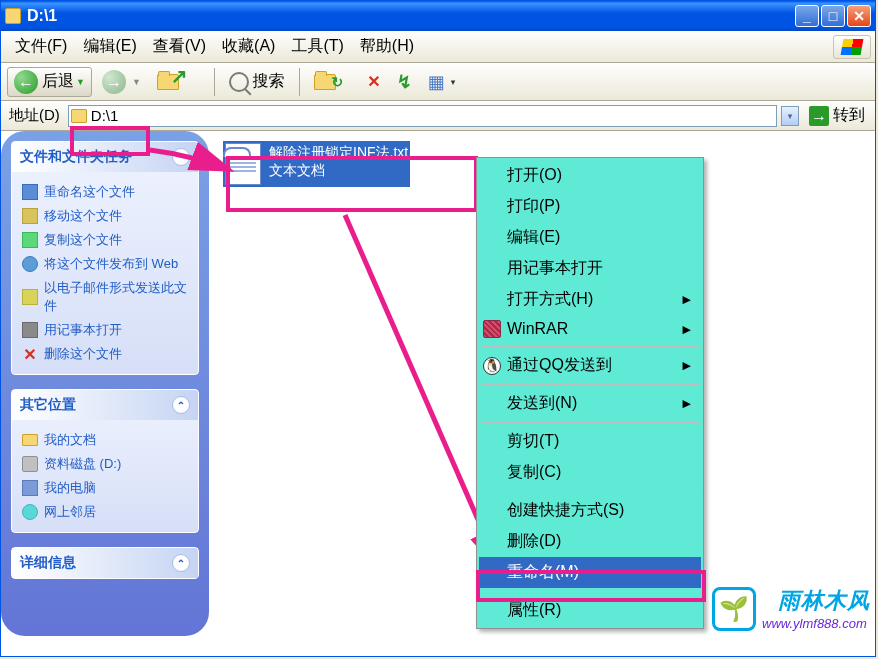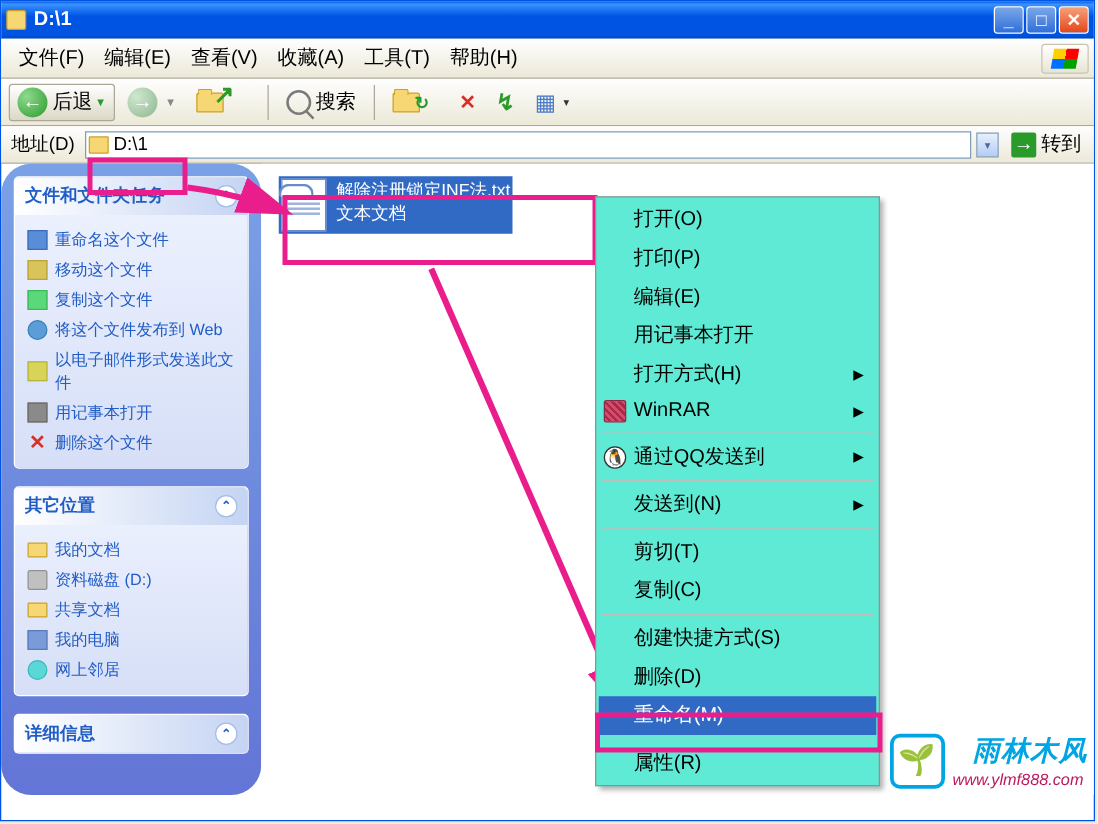--- a/index.html
+++ b/index.html
@@ -92,21 +92,21 @@
 .anno-file { top: 156px; left: 226px; width: 252px; height: 56px; }
 .anno-rename { top: 570px; left: 476px; width: 230px; height: 32px; z-index: 110; }
 
 .arrow-svg { position: absolute; z-index: 60; pointer-events: none; }
 
 .watermark { position: absolute; right: 8px; bottom: 28px; display: flex; align-items: center; gap: 6px; z-index: 200; }
 .wm-logo { width: 44px; height: 44px; border: 3px solid #00a5e3; border-radius: 8px; background: #fff; display: flex; align-items: center; justify-content: center; }
 .wm-sprout { font-size: 24px; color: #6ab82a; }
 .wm-text { display: flex; flex-direction: column; }
 .wm-cn { font-size: 22px; font-weight: bold; font-style: italic; color: #00a5e3; letter-spacing: 1px; margin-left: 16px; }
-.wm-url { font-size: 13px; color: #be185d; font-style: italic; }
+.wm-url { font-size: 13px; color: #6d28d9; font-style: italic; }
 </style>
 </head>
 <body>
 
 <div class="window">
 
   <div class="titlebar">
     <div class="titlebar-icon"></div>
     <div class="titlebar-text">D:\1</div>
     <div class="win-btns">
@@ -225,24 +225,20 @@
         <div class="panel-body">
           <div class="task-item">
               <div class="task-icon ti-folder-s"></div>
               <span>我的文档</span>
             </div>
           <div class="task-item">
               <div class="task-icon ti-disk"></div>
               <span>资料磁盘 (D:)</span>
             </div>
           <div class="task-item">
-              <div class="task-icon ti-folder-s"></div>
-              <span>共享文档</span>
-            </div>
-          <div class="task-item">
               <div class="task-icon ti-computer"></div>
               <span>我的电脑</span>
             </div>
           <div class="task-item">
               <div class="task-icon ti-network"></div>
               <span>网上邻居</span>
             </div>
         </div>
       </div>
 

